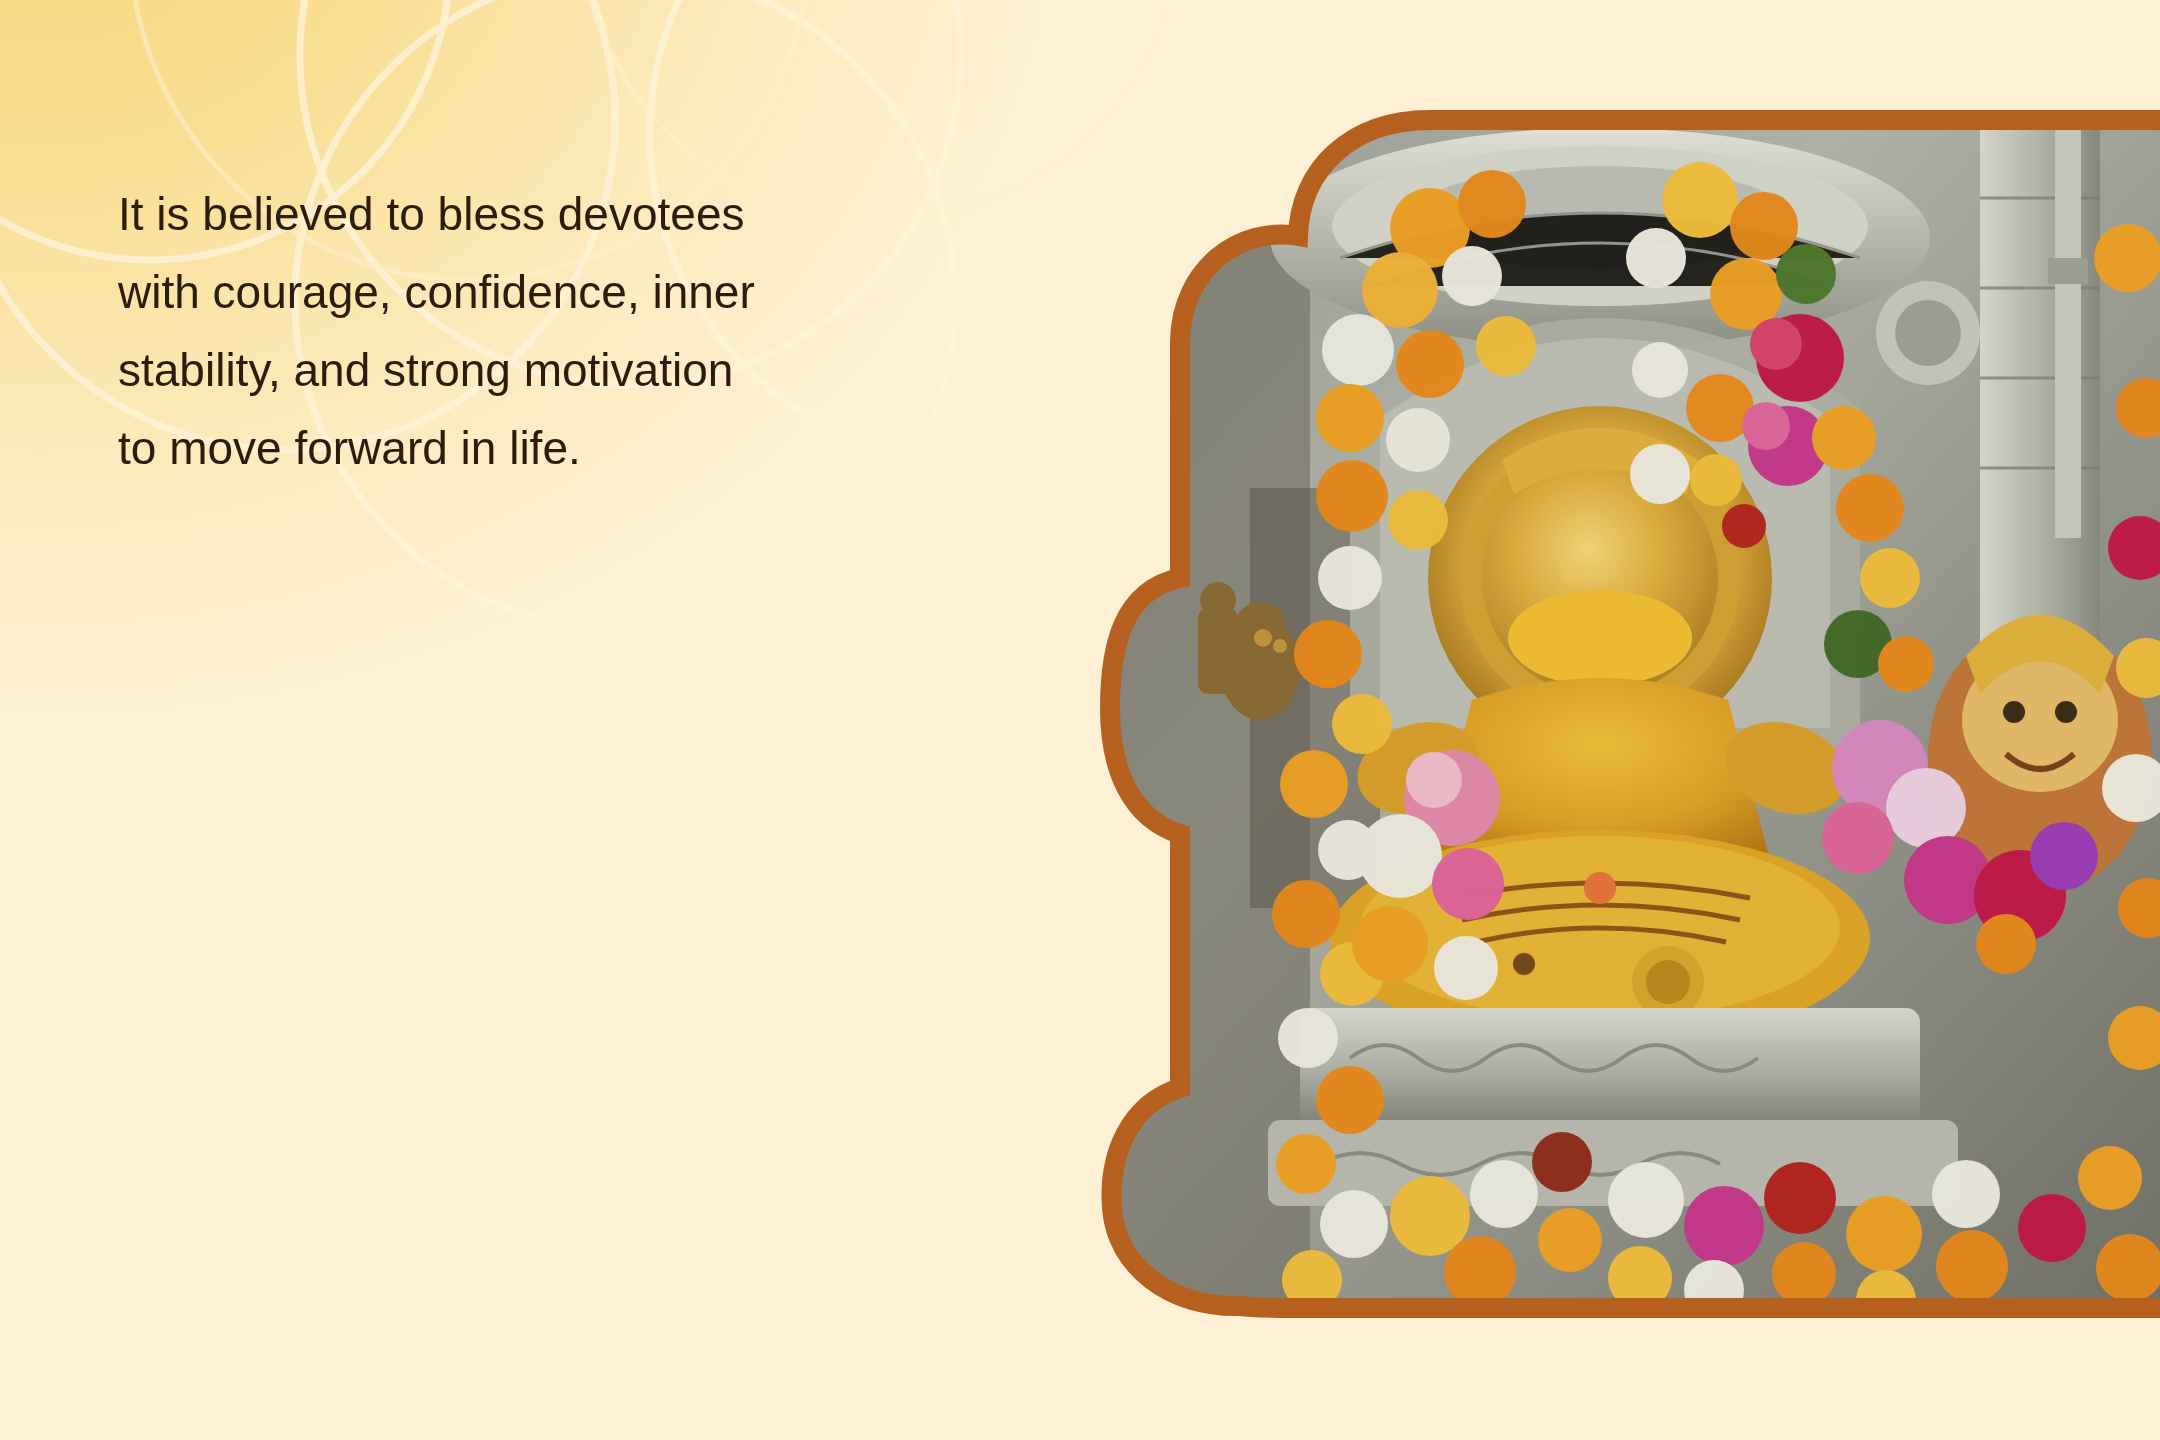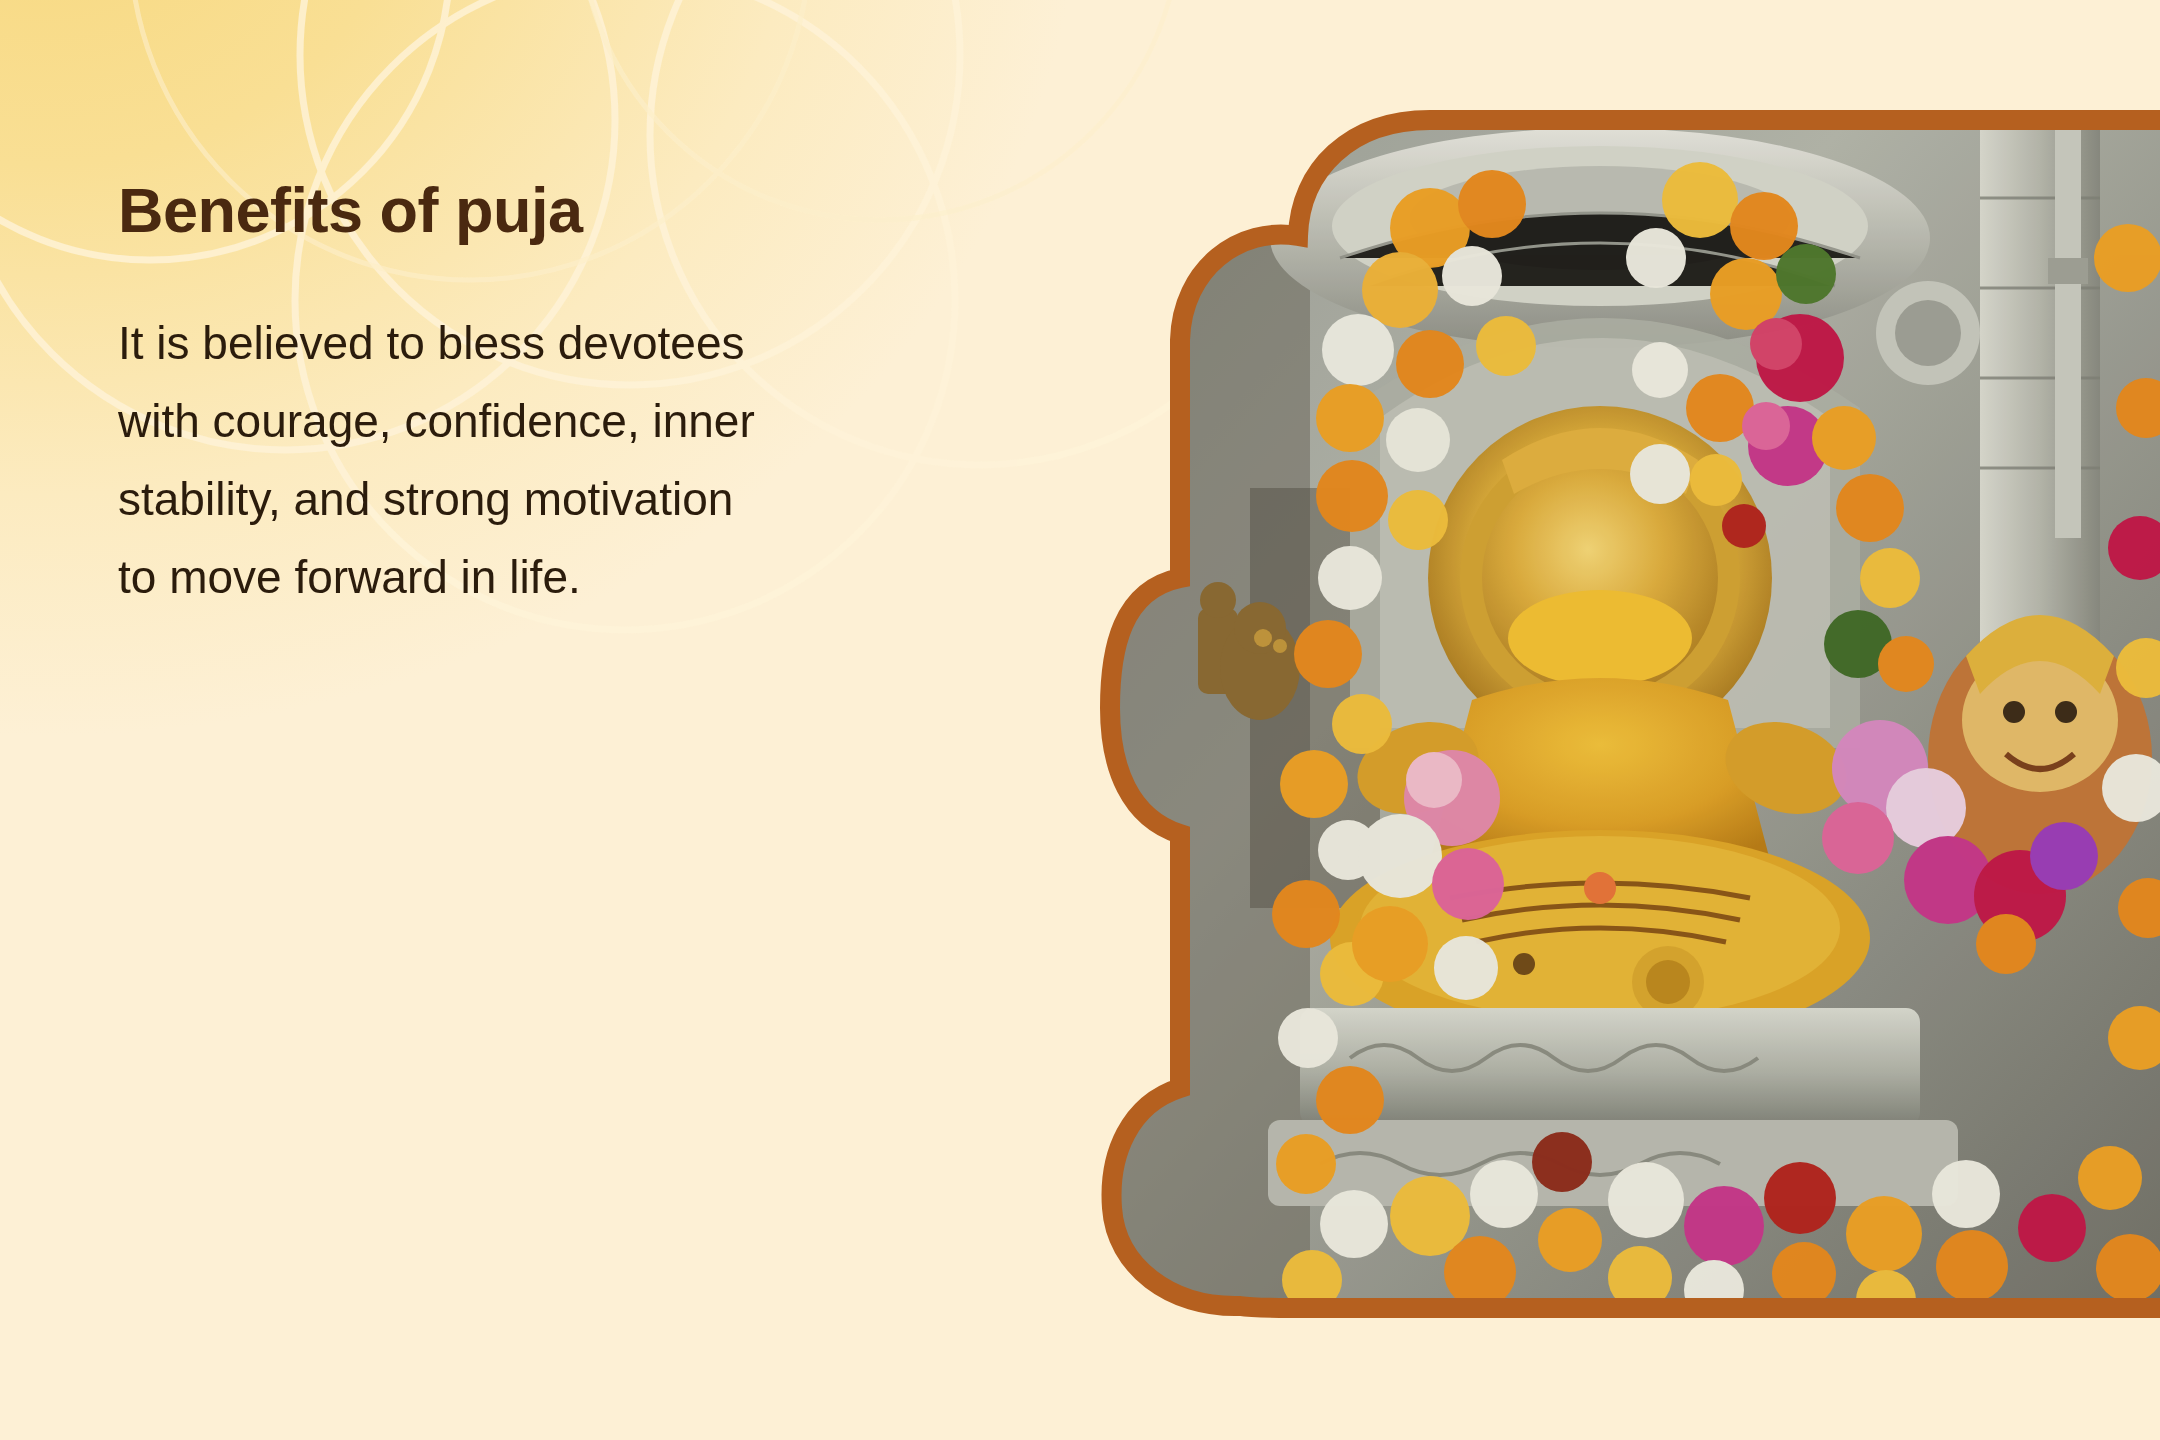--- a/index.html
+++ b/index.html
@@ -57,21 +57,20 @@
         <circle cx="150" cy="-40" r="300"></circle>
       </g>
       <g fill="none" stroke="#FDF0CC" stroke-width="5" opacity="0.7">
         <circle cx="470" cy="-60" r="340"></circle>
         <circle cx="880" cy="-80" r="300"></circle>
       </g>
     </svg>
   </div>
 
   <div class="text-col">
-    <h1 class="headline">Benefits of puja</h1>
     <p class="body-copy"> It is believed to bless devotees with courage, confidence, inner stability, and strong motivation to move forward in life.</p>
   </div>
 
   <div class="photo-frame">
     <svg viewBox="0 0 1085 1212" preserveAspectRatio="none" aria-hidden="true">
       <defs>
 
         <path id="scallop" d="
           M 330 12
           C 250 12 200 62 198 128

